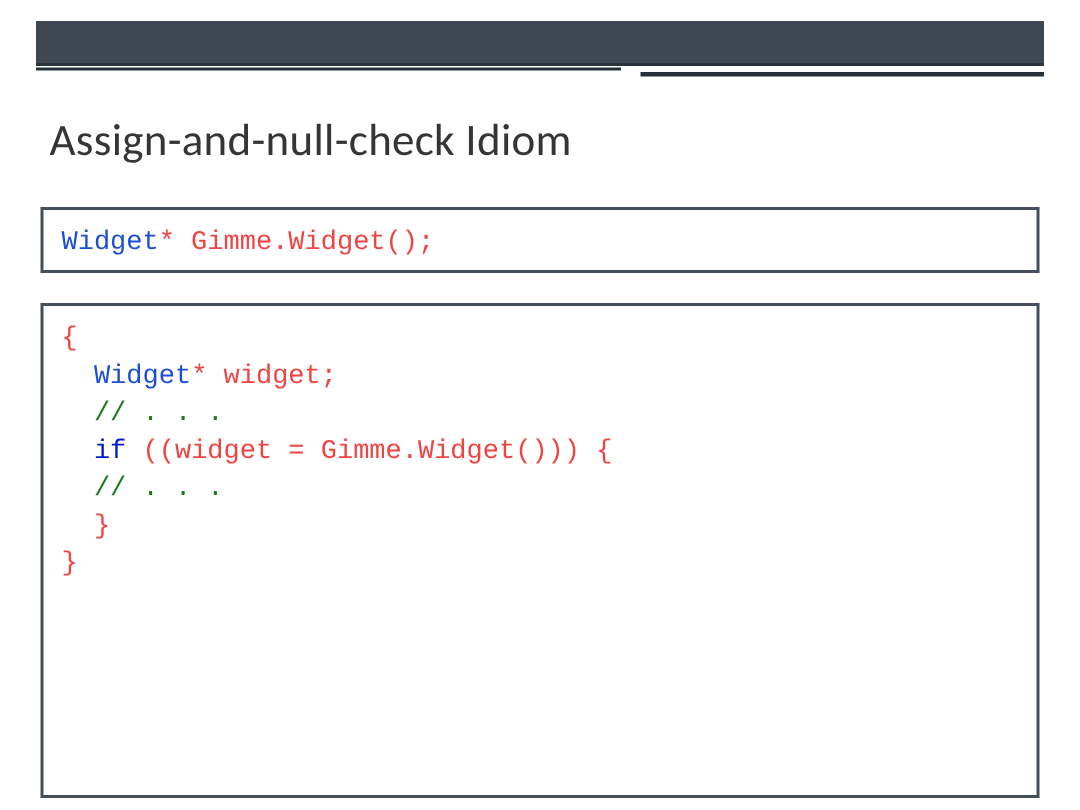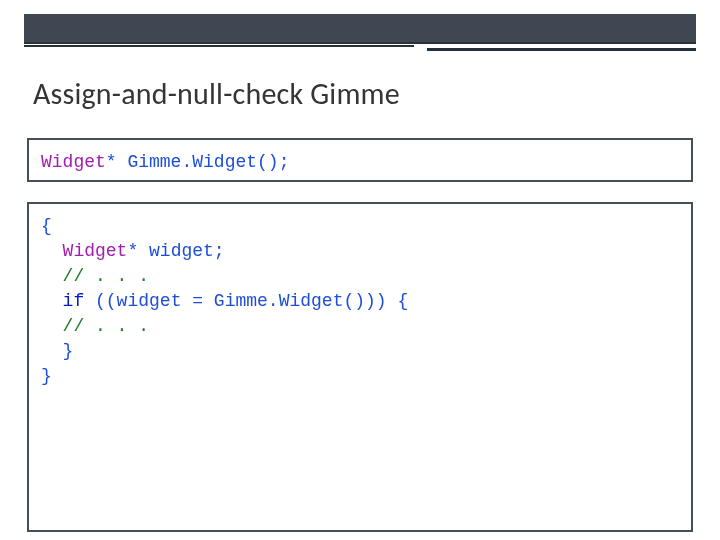--- a/index.html
+++ b/index.html
@@ -62,36 +62,36 @@
   .box1 { top: 138px; height: 44px; }
   .box2 { top: 202px; bottom: 8px; }
   pre.code {
     margin: 0;
     padding: 0;
     font-family: Consolas, "Courier New", monospace;
     font-size: 18px;
     line-height: 25px;
     white-space: pre;
   }
-  .t-type    { color: #a21caf; } 
-  .t-plain   { color: #1d4ed8; }
+  .t-type    { color: #1d4ed8; } 
+  .t-plain   { color: #ef4444; }
   .t-keyword { color: #0018c8; } 
   .t-comment { color: #1c7b22; } 
   .footer-comment { margin-top: 18px; }
 </style>
 </head>
 <body>
 
 <div class="top-band"></div>
 <div class="underline-wrap">
   <div class="underline-left"></div>
   <div class="underline-right"></div>
 </div>
 
-<div class="title">Assign-and-null-check Gimme</div>
+<div class="title">Assign-and-null-check Idiom</div>
 
 <div class="code-box box1">
   <pre class="code"><span class="t-type">Widget</span><span class="t-plain">* Gimme.Widget();</span></pre>
 </div>
 
 <div class="code-box box2">
   <pre class="code"><span class="t-plain">{</span>
   <span class="t-type">Widget</span><span class="t-plain">* widget;</span>
   <span class="t-comment">// . . .</span>
   <span class="t-keyword">if </span><span class="t-plain">((widget = Gimme.Widget())) {</span>

